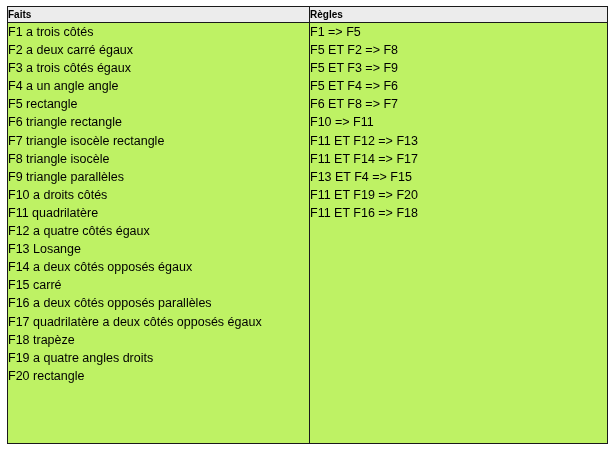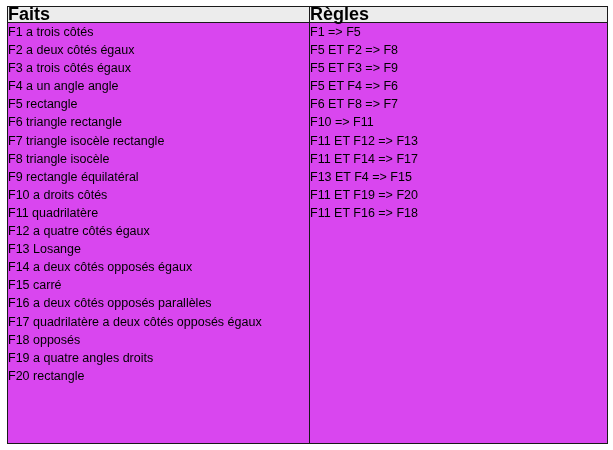--- a/index.html
+++ b/index.html
@@ -33,27 +33,27 @@
     vertical-align: top;
     padding: 0;
   }
   .col-facts { width: 302px; }
   .col-rules { width: 298px; }
 
   thead th {
     background: #ececec;
     text-align: left;
     font-weight: bold;
-    font-size: 18px;
+    font-size: 10px;
     line-height: 15px;
     padding: 9px 0 9px 9px;
   }
   tbody td {
     padding: 8px 0 10px 9px;
-    background: #d946ef;
+    background: #bef264;
   }
   .list {
     list-style: none;
     margin: 0;
     padding: 0;
   }
   .list li {
     font-size: 12.5px;
     line-height: 18.1px;
     white-space: normal;
@@ -74,37 +74,37 @@
       <tr>
         <th>Faits</th>
         <th>Règles</th>
       </tr>
     </thead>
     <tbody>
       <tr>
         <td>
           <ul class="list">
             <li>F1 a trois côtés</li>
-            <li>F2 a deux côtés égaux</li>
+            <li>F2 a deux carré égaux</li>
             <li>F3 a trois côtés égaux</li>
             <li>F4 a un angle angle</li>
             <li>F5 rectangle</li>
             <li>F6 triangle rectangle</li>
             <li>F7 triangle isocèle rectangle</li>
             <li>F8 triangle isocèle</li>
-            <li>F9 rectangle équilatéral</li>
+            <li>F9 triangle parallèles</li>
             <li>F10 a droits côtés</li>
             <li>F11 quadrilatère</li>
             <li>F12 a quatre côtés égaux</li>
             <li>F13 Losange</li>
             <li>F14 a deux côtés opposés égaux</li>
             <li>F15 carré</li>
             <li>F16 a deux côtés opposés parallèles</li>
             <li>F17 quadrilatère a deux côtés opposés égaux</li>
-            <li>F18 opposés</li>
+            <li>F18 trapèze</li>
             <li>F19 a quatre angles droits</li>
             <li>F20 rectangle</li>
           </ul>
         </td>
         <td class="rules-cell">
           <ul class="list">
             <li>F1 =&gt; F5</li>
             <li>F5 ET F2 =&gt; F8</li>
             <li>F5 ET F3 =&gt; F9</li>
             <li>F5 ET F4 =&gt; F6</li>

